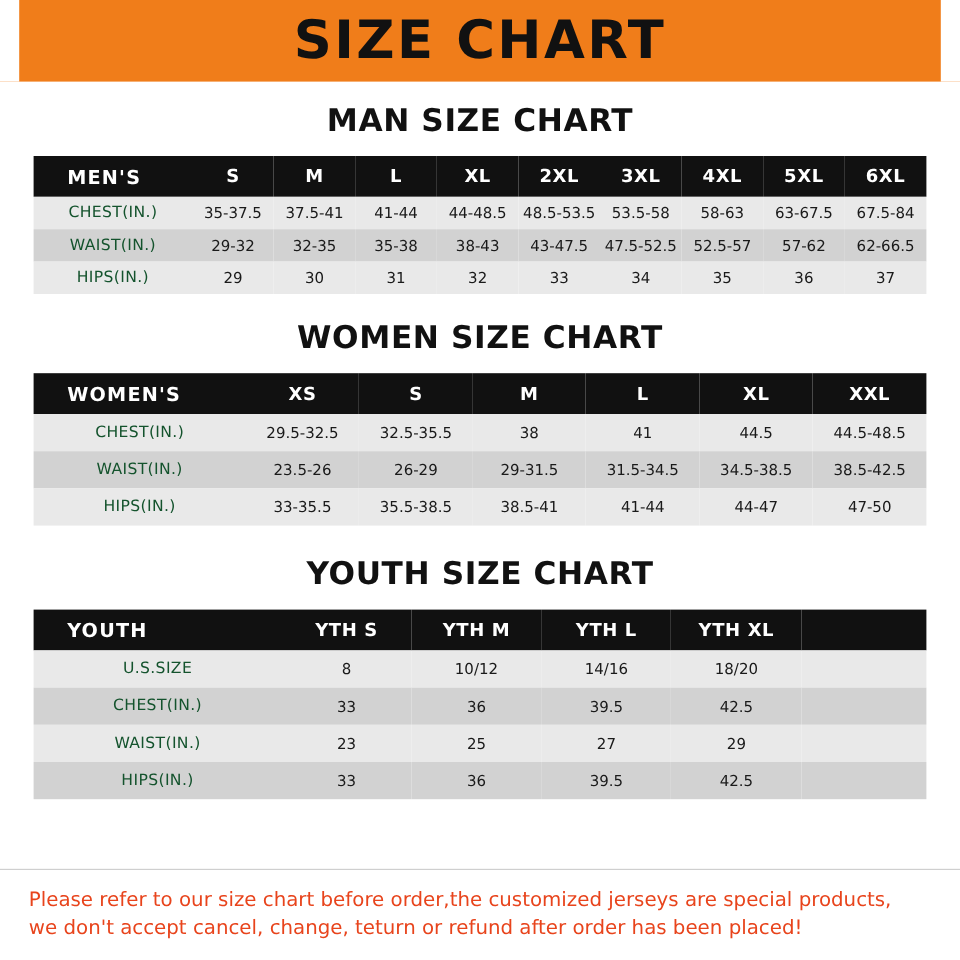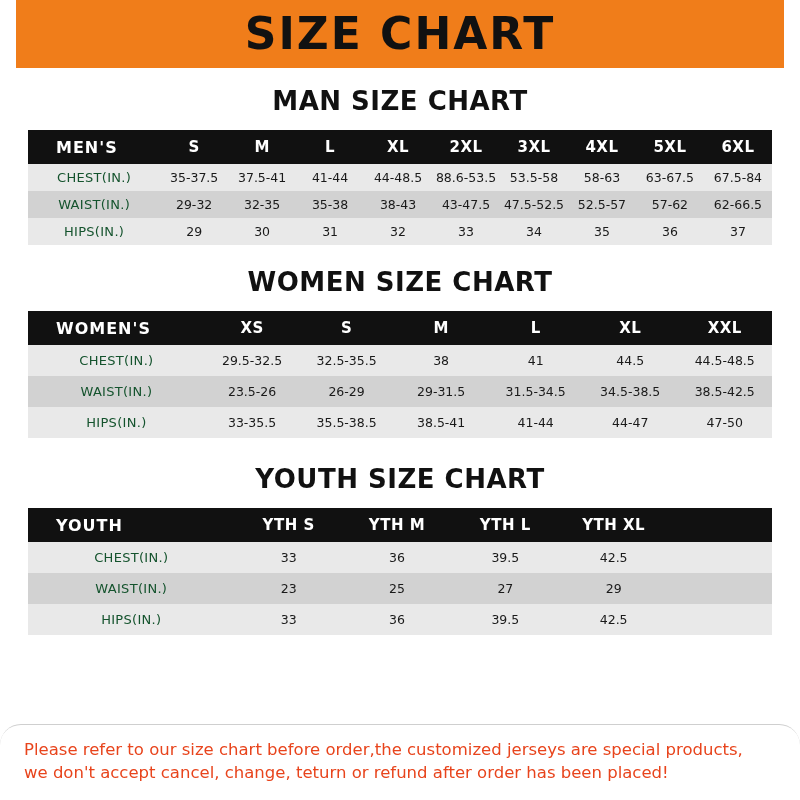--- a/index.html
+++ b/index.html
@@ -129,21 +129,20 @@
   
   .note {
     margin-top: auto;
     padding: 14px 24px 16px 24px;
     color: #e8441c;
     font-family: "DejaVu Sans", sans-serif;
     font-size: 16.5px;
     line-height: 1.35;
     text-align: left;
     border-top: 1px solid #cfcfcf;
-    border-radius: 21px;
   }
   .note div { white-space: nowrap; }
 </style>
 </head>
 <body>
 
 <div class="page">
 
   <div class="banner">
     <div class="banner-edge-left"></div>
@@ -169,21 +168,21 @@
           <th>6XL</th>
         </tr>
       </thead>
       <tbody>
         <tr>
           <td class="rowhead">CHEST(IN.)</td>
           <td>35-37.5</td>
           <td>37.5-41</td>
           <td>41-44</td>
           <td>44-48.5</td>
-          <td>88.6-53.5</td>
+          <td>48.5-53.5</td>
           <td>53.5-58</td>
           <td>58-63</td>
           <td>63-67.5</td>
           <td>67.5-84</td>
         </tr>
         <tr>
           <td class="rowhead">WAIST(IN.)</td>
           <td>29-32</td>
           <td>32-35</td>
           <td>35-38</td>
@@ -260,20 +259,28 @@
           <th class="corner" style="width:24%">YOUTH</th>
           <th>YTH S</th>
           <th>YTH M</th>
           <th>YTH L</th>
           <th>YTH XL</th>
           <th style="width:14%"></th>
         </tr>
       </thead>
       <tbody>
         <tr>
+          <td class="rowhead">U.S.SIZE</td>
+          <td>8</td>
+          <td>10/12</td>
+          <td>14/16</td>
+          <td>18/20</td>
+          <td></td>
+        </tr>
+        <tr>
           <td class="rowhead">CHEST(IN.)</td>
           <td>33</td>
           <td>36</td>
           <td>39.5</td>
           <td>42.5</td>
           <td></td>
         </tr>
         <tr>
           <td class="rowhead">WAIST(IN.)</td>
           <td>23</td>

